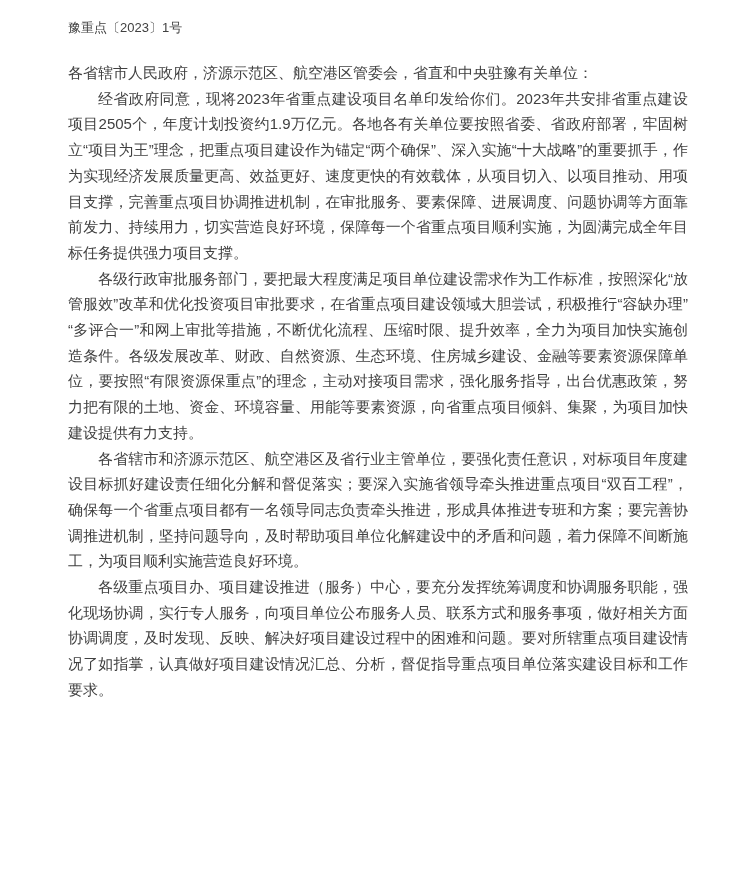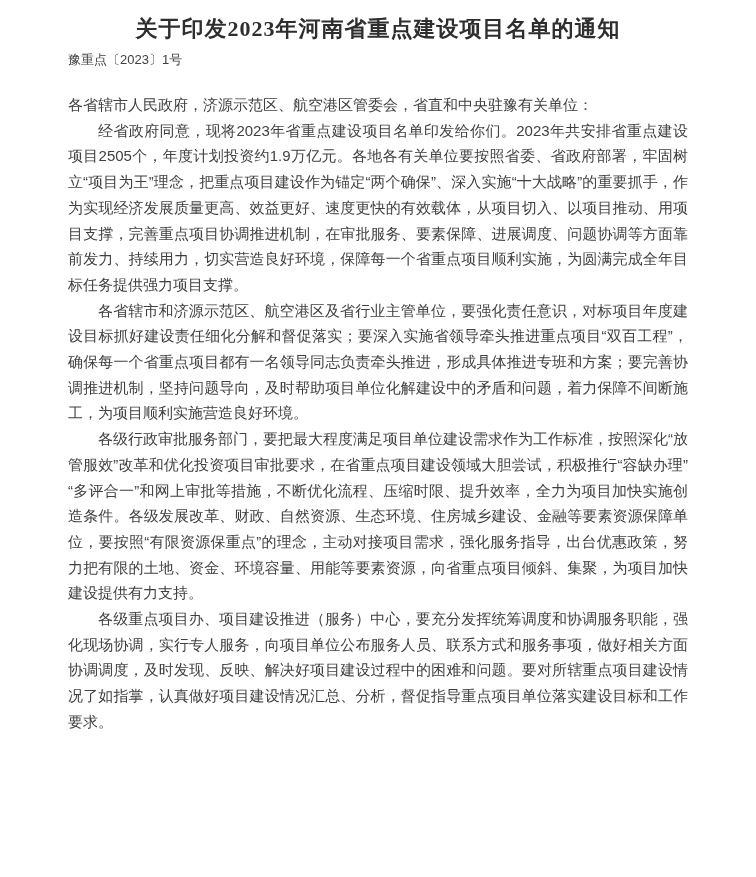--- a/index.html
+++ b/index.html
@@ -58,30 +58,29 @@
     text-indent: 2em;
   }
   .doc-body p.salutation {
     text-indent: 0;
   }
 </style>
 </head>
 <body>
 
 <div class="page">
-  <h1 class="doc-title">关于印发2023年河南省重点建设项目名单的通知</h1>
 
   <div class="doc-number">豫重点〔2023〕1号</div>
 
   <div class="doc-body">
     <p class="salutation">各省辖市人民政府，济源示范区、航空港区管委会，省直和中央驻豫有关单位：</p>
 
     <p>经省政府同意，现将2023年省重点建设项目名单印发给你们。2023年共安排省重点建设项目2505个，年度计划投资约1.9万亿元。各地各有关单位要按照省委、省政府部署，牢固树立“项目为王”理念，把重点项目建设作为锚定“两个确保”、深入实施“十大战略”的重要抓手，作为实现经济发展质量更高、效益更好、速度更快的有效载体，从项目切入、以项目推动、用项目支撑，完善重点项目协调推进机制，在审批服务、要素保障、进展调度、问题协调等方面靠前发力、持续用力，切实营造良好环境，保障每一个省重点项目顺利实施，为圆满完成全年目标任务提供强力项目支撑。</p>
 
+    <p>各级行政审批服务部门，要把最大程度满足项目单位建设需求作为工作标准，按照深化“放管服效”改革和优化投资项目审批要求，在省重点项目建设领域大胆尝试，积极推行“容缺办理” “多评合一”和网上审批等措施，不断优化流程、压缩时限、提升效率，全力为项目加快实施创造条件。各级发展改革、财政、自然资源、生态环境、住房城乡建设、金融等要素资源保障单位，要按照“有限资源保重点”的理念，主动对接项目需求，强化服务指导，出台优惠政策，努力把有限的土地、资金、环境容量、用能等要素资源，向省重点项目倾斜、集聚，为项目加快建设提供有力支持。</p>
+
     <p>各省辖市和济源示范区、航空港区及省行业主管单位，要强化责任意识，对标项目年度建设目标抓好建设责任细化分解和督促落实；要深入实施省领导牵头推进重点项目“双百工程”，确保每一个省重点项目都有一名领导同志负责牵头推进，形成具体推进专班和方案；要完善协调推进机制，坚持问题导向，及时帮助项目单位化解建设中的矛盾和问题，着力保障不间断施工，为项目顺利实施营造良好环境。</p>
-
-    <p>各级行政审批服务部门，要把最大程度满足项目单位建设需求作为工作标准，按照深化“放管服效”改革和优化投资项目审批要求，在省重点项目建设领域大胆尝试，积极推行“容缺办理” “多评合一”和网上审批等措施，不断优化流程、压缩时限、提升效率，全力为项目加快实施创造条件。各级发展改革、财政、自然资源、生态环境、住房城乡建设、金融等要素资源保障单位，要按照“有限资源保重点”的理念，主动对接项目需求，强化服务指导，出台优惠政策，努力把有限的土地、资金、环境容量、用能等要素资源，向省重点项目倾斜、集聚，为项目加快建设提供有力支持。</p>
 
 
     <p>各级重点项目办、项目建设推进（服务）中心，要充分发挥统筹调度和协调服务职能，强化现场协调，实行专人服务，向项目单位公布服务人员、联系方式和服务事项，做好相关方面协调调度，及时发现、反映、解决好项目建设过程中的困难和问题。要对所辖重点项目建设情况了如指掌，认真做好项目建设情况汇总、分析，督促指导重点项目单位落实建设目标和工作要求。</p>
 
   </div>
 </div>
 
 </body></html>

